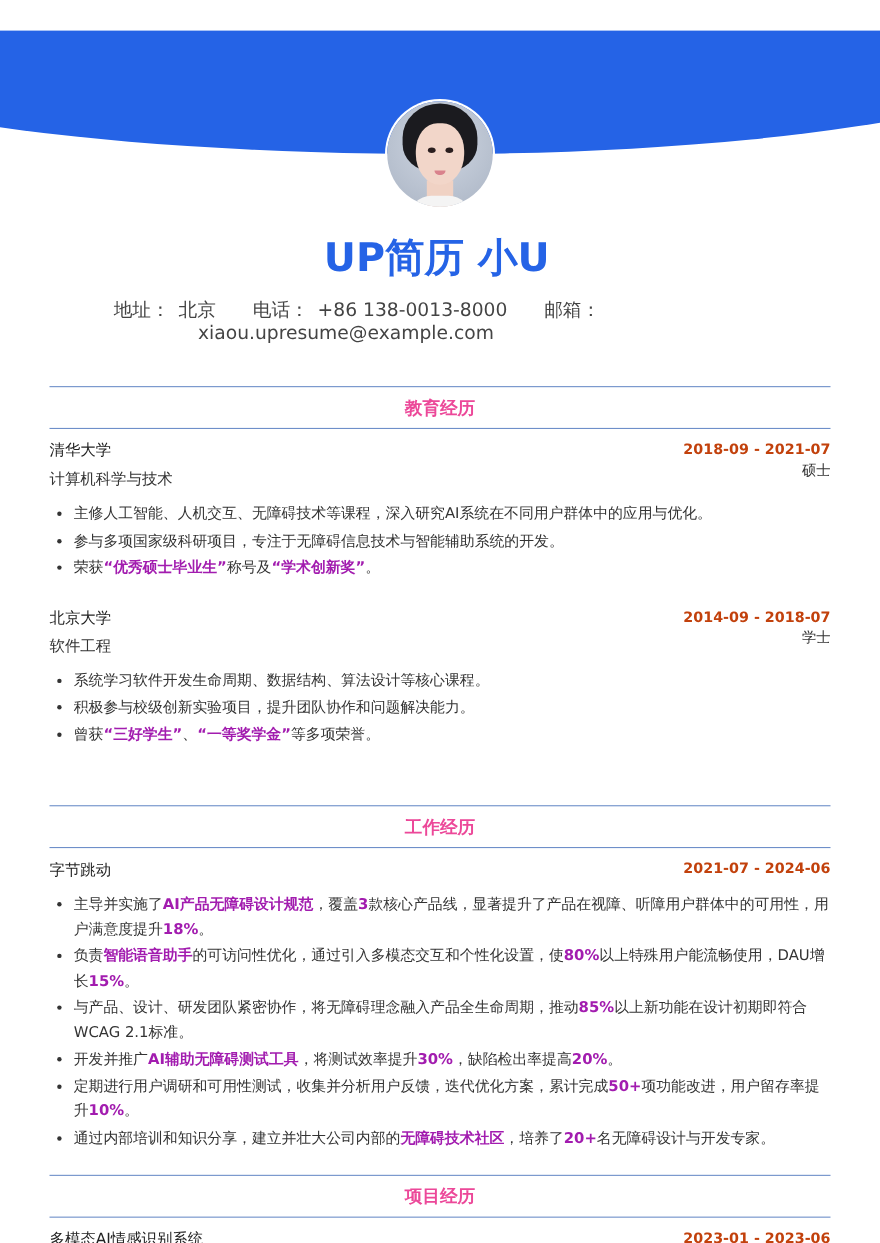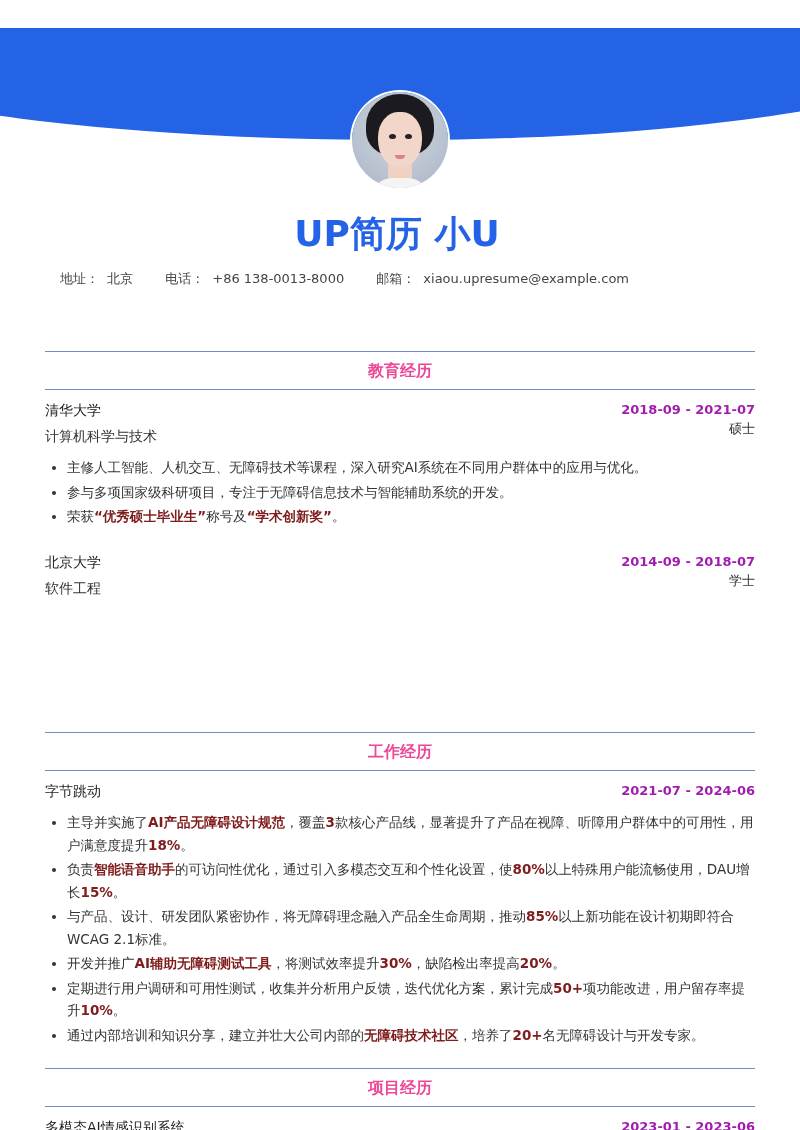--- a/index.html
+++ b/index.html
@@ -30,40 +30,40 @@
   .avatar .eye.l { left: 37px; } .avatar .eye.r { left: 53px; }
   .avatar .mouth { position: absolute; left: 43px; top: 63px; width: 10px; height: 4px; background: #d9828c; border-radius: 0 0 6px 6px; }
   .avatar .neck { position: absolute; left: 36px; top: 72px; width: 24px; height: 30px; background: #f0d2c4; }
   .avatar .shirt { position: absolute; left: 20px; top: 86px; width: 56px; height: 20px; background: #f4f4f4; border-radius: 20px 20px 0 0; }
 
   .name {
     position: absolute; top: 210px; left: 0; width: 794px; text-align: center;
     font-size: 36px; font-weight: bold; color: #2563e6; letter-spacing: 0px;
   }
   .contact {
-    position: absolute; top: 270px; left: 0; width: 643px; text-align: right;
-    font-size: 13px; color: #444;
+    position: absolute; top: 270px; left: 0; width: 643px; text-align: center;
+    font-size: 17px; color: #444;
   }
   .contact span.item { margin: 0 14px; }
   .contact .lbl { margin-right: 8px; }
 
   .content { position: absolute; left: 45px; width: 710px; }
   .section-head {
     border-top: 1.5px solid #6e8fc9; border-bottom: 1.5px solid #6e8fc9;
     height: 37px; line-height: 37px; text-align: center;
     font-size: 16px; font-weight: bold; color: #ec4899;
   }
   .entry { position: relative; margin-top: 10px; }
   .entry-title { font-size: 14px; font-weight: normal; color: #222; height: 20px; line-height: 20px; }
-  .entry-date { position: absolute; right: 0; top: 0; font-size: 13px; font-weight: bold; color: #a21caf; line-height: 20px; }
+  .entry-date { position: absolute; right: 0; top: 0; font-size: 13px; font-weight: bold; color: #c2410c; line-height: 20px; }
   .entry-degree { position: absolute; right: 0; top: 20px; font-size: 13px; color: #333; line-height: 18px; }
   .entry-sub { font-size: 14px; color: #333; margin-top: 6px; line-height: 20px; }
   ul.bullets { margin: 10px 0 0 0; padding: 0 0 0 22px; }
   ul.bullets li { font-size: 13.5px; color: #333; line-height: 22.5px; margin-bottom: 2px; }
-  ul.bullets li b { color: #7f1d1d; }
+  ul.bullets li b { color: #a21caf; }
 </style>
 </head>
 <body>
 
 <div class="top-white"></div>
 <div class="banner-rect"></div>
 <div class="banner"></div>
 
 <div class="avatar">
   <div class="hair"></div>
@@ -102,20 +102,25 @@
         <li><span>参与多项国家级科研项目，专注于无障碍信息技术与智能辅助系统的开发。</span></li>
         <li><span>荣获</span><b>“优秀硕士毕业生”</b><span>称号及</span><b>“学术创新奖”</b><span>。</span></li>
       </ul>
   </div>
 
   <div class="entry" style="margin-top:24px;">
     <div class="entry-title">北京大学</div>
     <div class="entry-date">2014-09 - 2018-07</div>
     <div class="entry-degree">学士</div>
     <div class="entry-sub">软件工程</div>
+    <ul class="bullets">
+        <li><span>系统学习软件开发生命周期、数据结构、算法设计等核心课程。</span></li>
+        <li><span>积极参与校级创新实验项目，提升团队协作和问题解决能力。</span></li>
+        <li><span>曾获</span><b>“三好学生”</b><span>、</span><b>“一等奖学金”</b><span>等多项荣誉。</span></li>
+      </ul>
   </div>
 </div>
 
 <div class="content" style="top:732px;">
   <div class="section-head">工作经历</div>
   <div class="entry">
     <div class="entry-title">字节跳动</div>
     <div class="entry-date">2021-07 - 2024-06</div>
     <ul class="bullets">
         <li><span>主导并实施了</span><b>AI产品无障碍设计规范</b><span>，覆盖</span><b>3</b><span>款核心产品线，显著提升了产品在视障、听障用户群体中的可用性，用户满意度提升</span><b>18%</b><span>。</span></li>

